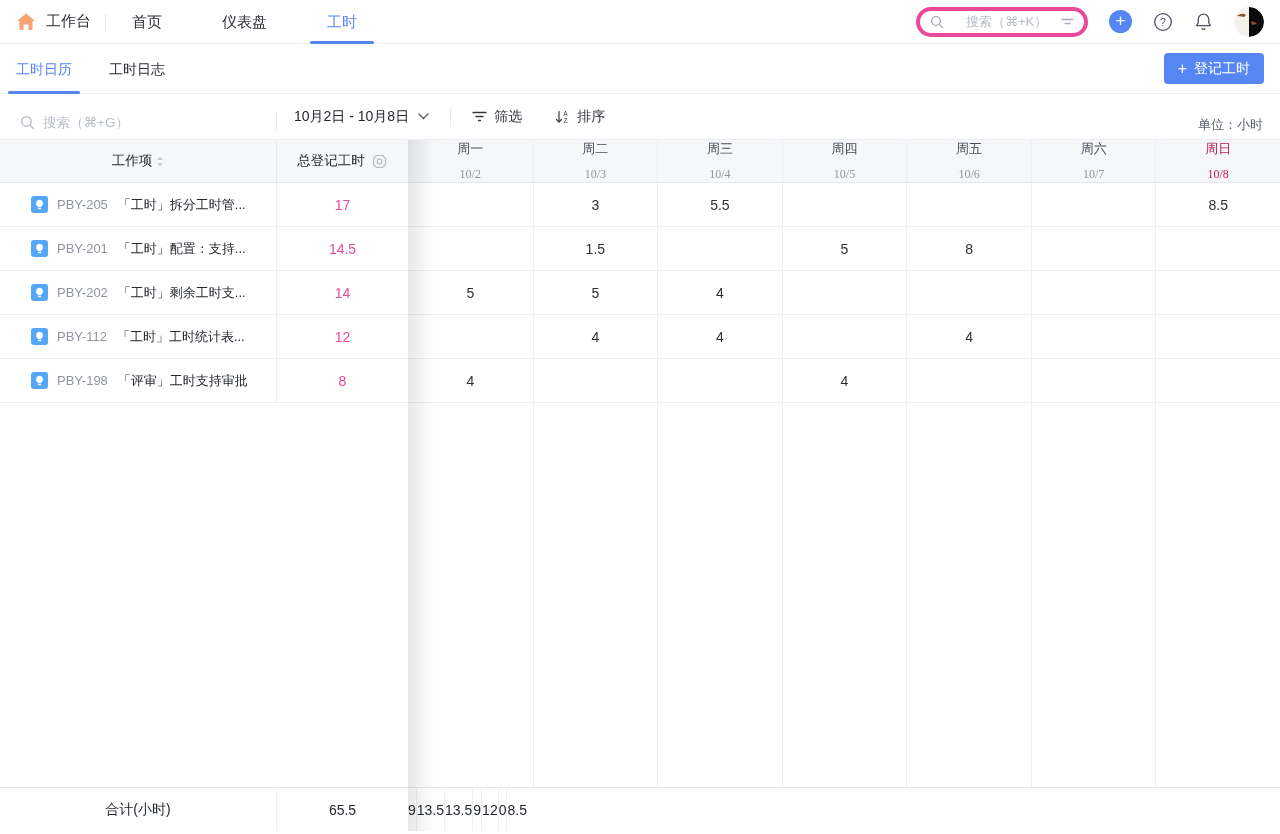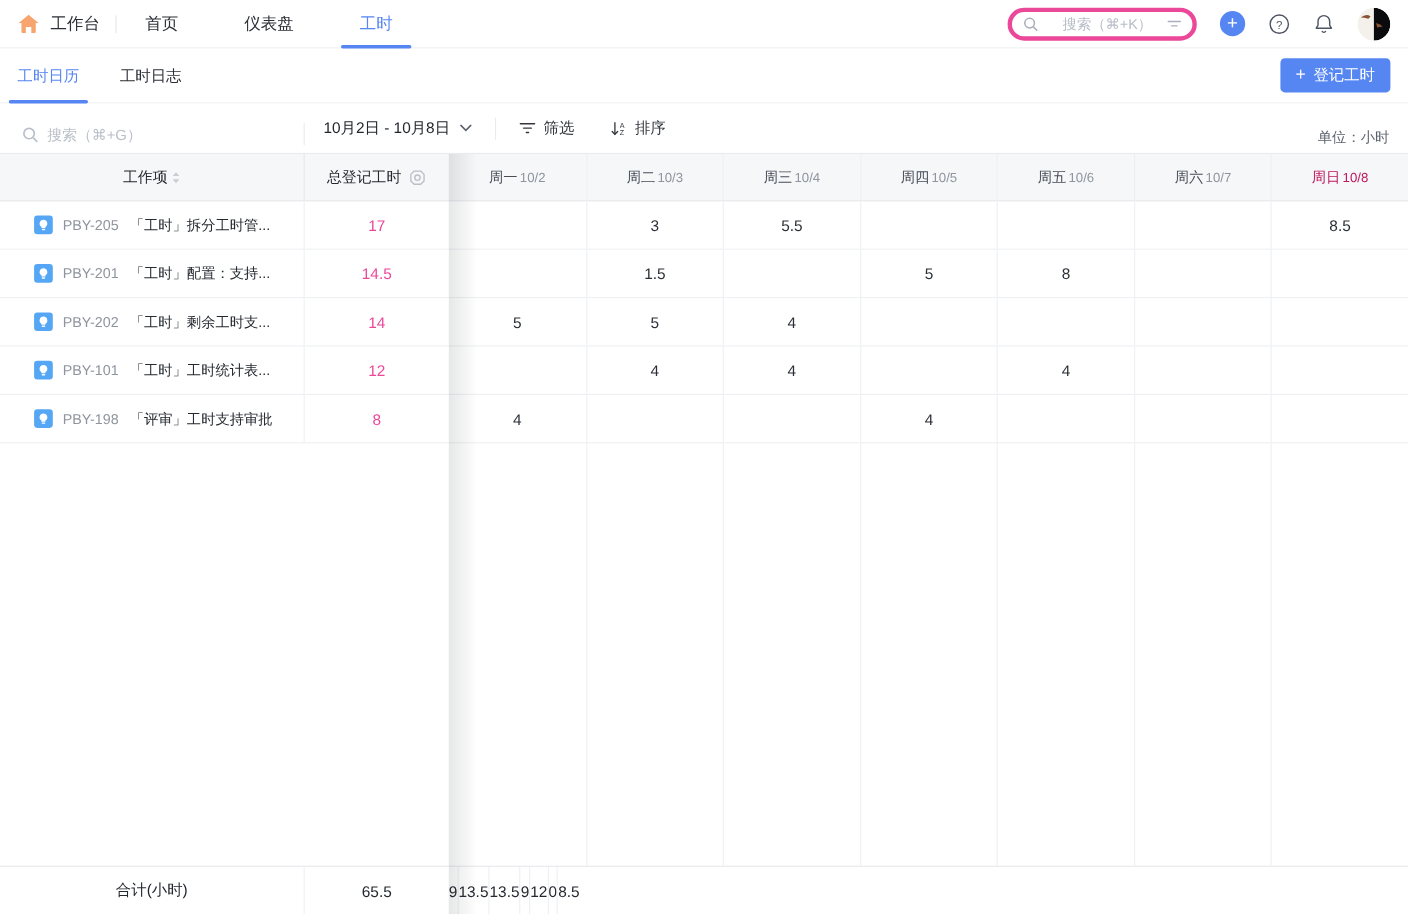--- a/index.html
+++ b/index.html
@@ -54,21 +54,21 @@
   .pin-shadow { position:absolute; left:0; top:0; bottom:0; width:26px; z-index:5; pointer-events:none;
     background:linear-gradient(to right, rgba(31,35,41,0.11), rgba(31,35,41,0)); }
 
   .hdr { height:43px; flex:none; background:#f6f7f9; border-bottom:1px solid #e6e8ec; display:flex; }
   .l-hdr-item { width:277px; border-right:1px solid #e6e8ec; display:flex; align-items:center; justify-content:center; gap:4px; }
   .l-hdr-total { flex:1; display:flex; align-items:center; justify-content:center; gap:6px; }
   .hdr-label { font-size:13.5px; color:#24282f; }
 
   .day-grid { display:grid; grid-template-columns:repeat(7,1fr); width:100%; }
   .day-col { border-left:1px solid #edeff2; }
-  .day-head { display:flex; flex-direction:row; align-items:center; justify-content:center; gap:2px; }
+  .day-head { display:flex; flex-direction:column; align-items:center; justify-content:space-between; gap:2px;font-family:Liberation Serif, serif; }
   .day-head .dw { font-size:13px; color:#474d57; }
   .day-head .dd { font-size:12px; color:#8f959e; }
   .day-head.weekend .dw, .day-head.weekend .dd { color:#be185d; }
   .hdr .day-col:first-child { border-left:none; }
 
   .t-body { flex:1; display:flex; flex-direction:column; overflow:hidden; }
   .l-row { height:44px; flex:none; border-bottom:1px solid #edeff2; display:flex; cursor:pointer; }
   .l-item { width:277px; border-right:1px solid #edeff2; display:flex; align-items:center; padding:0 10px 0 31px; min-width:0; }
   .wi-icon { width:17px; height:17px; border-radius:3px; background:#55a7f5; flex:none;
     display:inline-flex; align-items:center; justify-content:center; }
@@ -270,21 +270,21 @@
      <div class="l-total">14</div>
         </div>
         <div class="l-row">
           <div class="l-item">
        <span class="wi-icon">
               <svg width="11" height="11" viewBox="0 0 11 11">
                 <path d="M5.5 0.8 a3.5 3.5 0 0 1 1.8 6.5 v1 h-3.6 v-1 A3.5 3.5 0 0 1 5.5 0.8 Z" fill="#fff"></path>
                 <rect x="3.9" y="9" width="3.2" height="1.3" rx="0.6" fill="#fff"></rect>
               </svg>
             </span>
-       <span class="wi-id">PBY-101</span>
+       <span class="wi-id">PBY-112</span>
        <span class="wi-title">「工时」工时统计表...</span>
      </div>
      <div class="l-total">12</div>
         </div>
         <div class="l-row">
           <div class="l-item">
        <span class="wi-icon">
               <svg width="11" height="11" viewBox="0 0 11 11">
                 <path d="M5.5 0.8 a3.5 3.5 0 0 1 1.8 6.5 v1 h-3.6 v-1 A3.5 3.5 0 0 1 5.5 0.8 Z" fill="#fff"></path>
                 <rect x="3.9" y="9" width="3.2" height="1.3" rx="0.6" fill="#fff"></rect>

